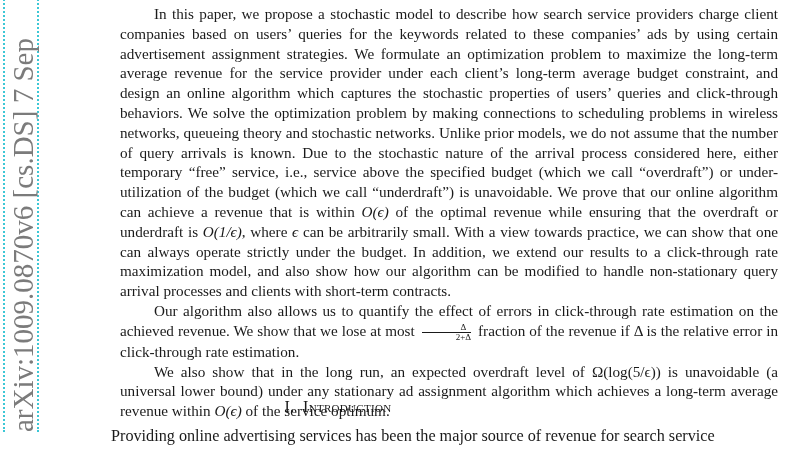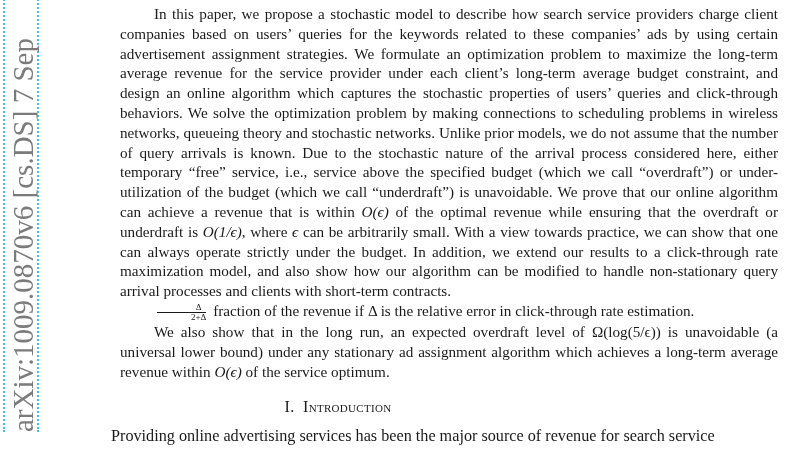--- a/index.html
+++ b/index.html
@@ -39,21 +39,21 @@
 </style>
 </head>
 <body>
 
 <div class="arxiv-stamp">
   <div class="arxiv-text">arXiv:1009.0870v6  [cs.DS]  7 Sep</div>
 </div>
 
 <div class="abstract">
   <p><span>In this paper, we propose a stochastic model to describe how search service providers charge client companies based on users’ queries for the keywords related to these companies’ ads by using certain advertisement assignment strategies. We formulate an optimization problem to maximize the long-term average revenue for the service provider under each client’s long-term average budget constraint, and design an online algorithm which captures the stochastic properties of users’ queries and click-through behaviors. We solve the optimization problem by making connections to scheduling problems in wireless networks, queueing theory and stochastic networks. Unlike prior models, we do not assume that the number of query arrivals is known. Due to the stochastic nature of the arrival process considered here, either temporary “free” service, i.e., service above the specified budget (which we call “overdraft”) or under-utilization of the budget (which we call “underdraft”) is unavoidable. We prove that our online algorithm can achieve a revenue that is within </span><i class="m">O(ϵ)</i><span> of the optimal revenue while ensuring that the overdraft or underdraft is </span><i class="m">O(1/ϵ)</i><span>, where </span><i class="m">ϵ</i><span> can be arbitrarily small. With a view towards practice, we can show that one can always operate strictly under the budget. In addition, we extend our results to a click-through rate maximization model, and also show how our algorithm can be modified to handle non-stationary query arrival processes and clients with short-term contracts.</span></p>
-  <p><span class="frac"><span class="num">Δ</span><span class="den">2+Δ</span></span><span> fraction of the revenue if Δ is the relative error in click-through rate estimation.</span></p>
+  <p><span>Our algorithm also allows us to quantify the effect of errors in click-through rate estimation on the achieved revenue. We show that we lose at most </span><span class="frac"><span class="num">Δ</span><span class="den">2+Δ</span></span><span> fraction of the revenue if Δ is the relative error in click-through rate estimation.</span></p>
   <p><span>We also show that in the long run, an expected overdraft level of </span><span class="m">Ω(log(5/ϵ))</span><span> is unavoidable (a universal lower bound) under any stationary ad assignment algorithm which achieves a long-term average revenue within </span><i class="m">O(ϵ)</i><span> of the service optimum.</span></p>
 </div>
 
 <div class="section-heading">
   <span>I.</span>&nbsp;
   <span class="sc">Introduction</span>
 </div>
 
 <div class="intro">Providing online advertising services has been the major source of revenue for search service</div>
 

